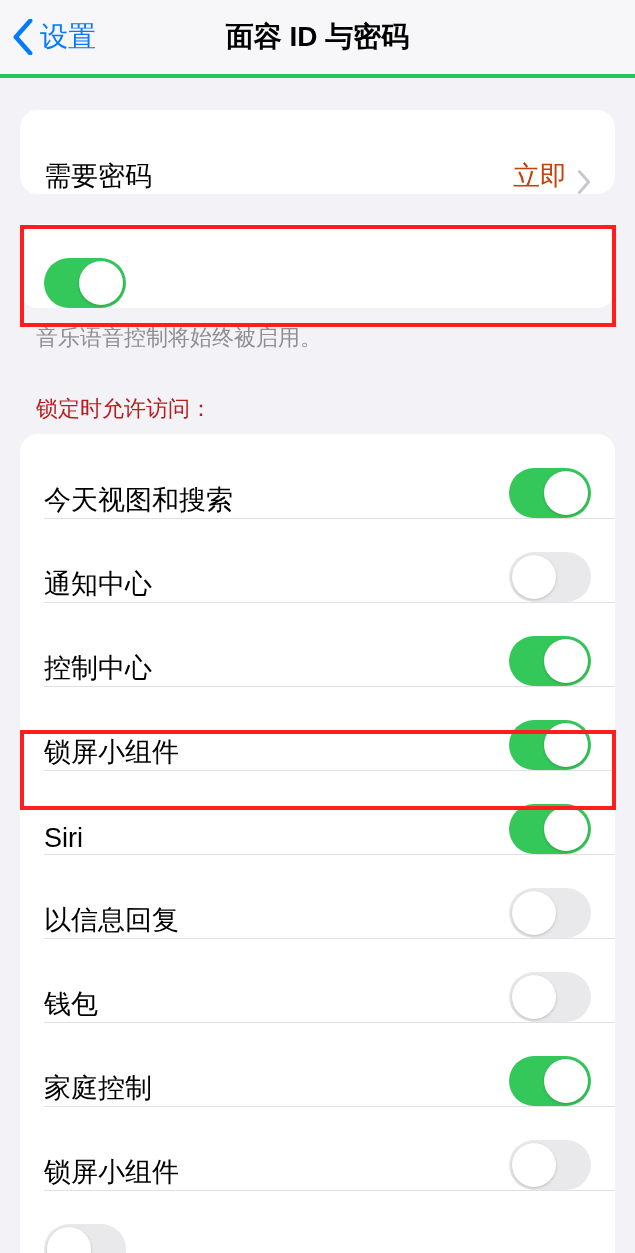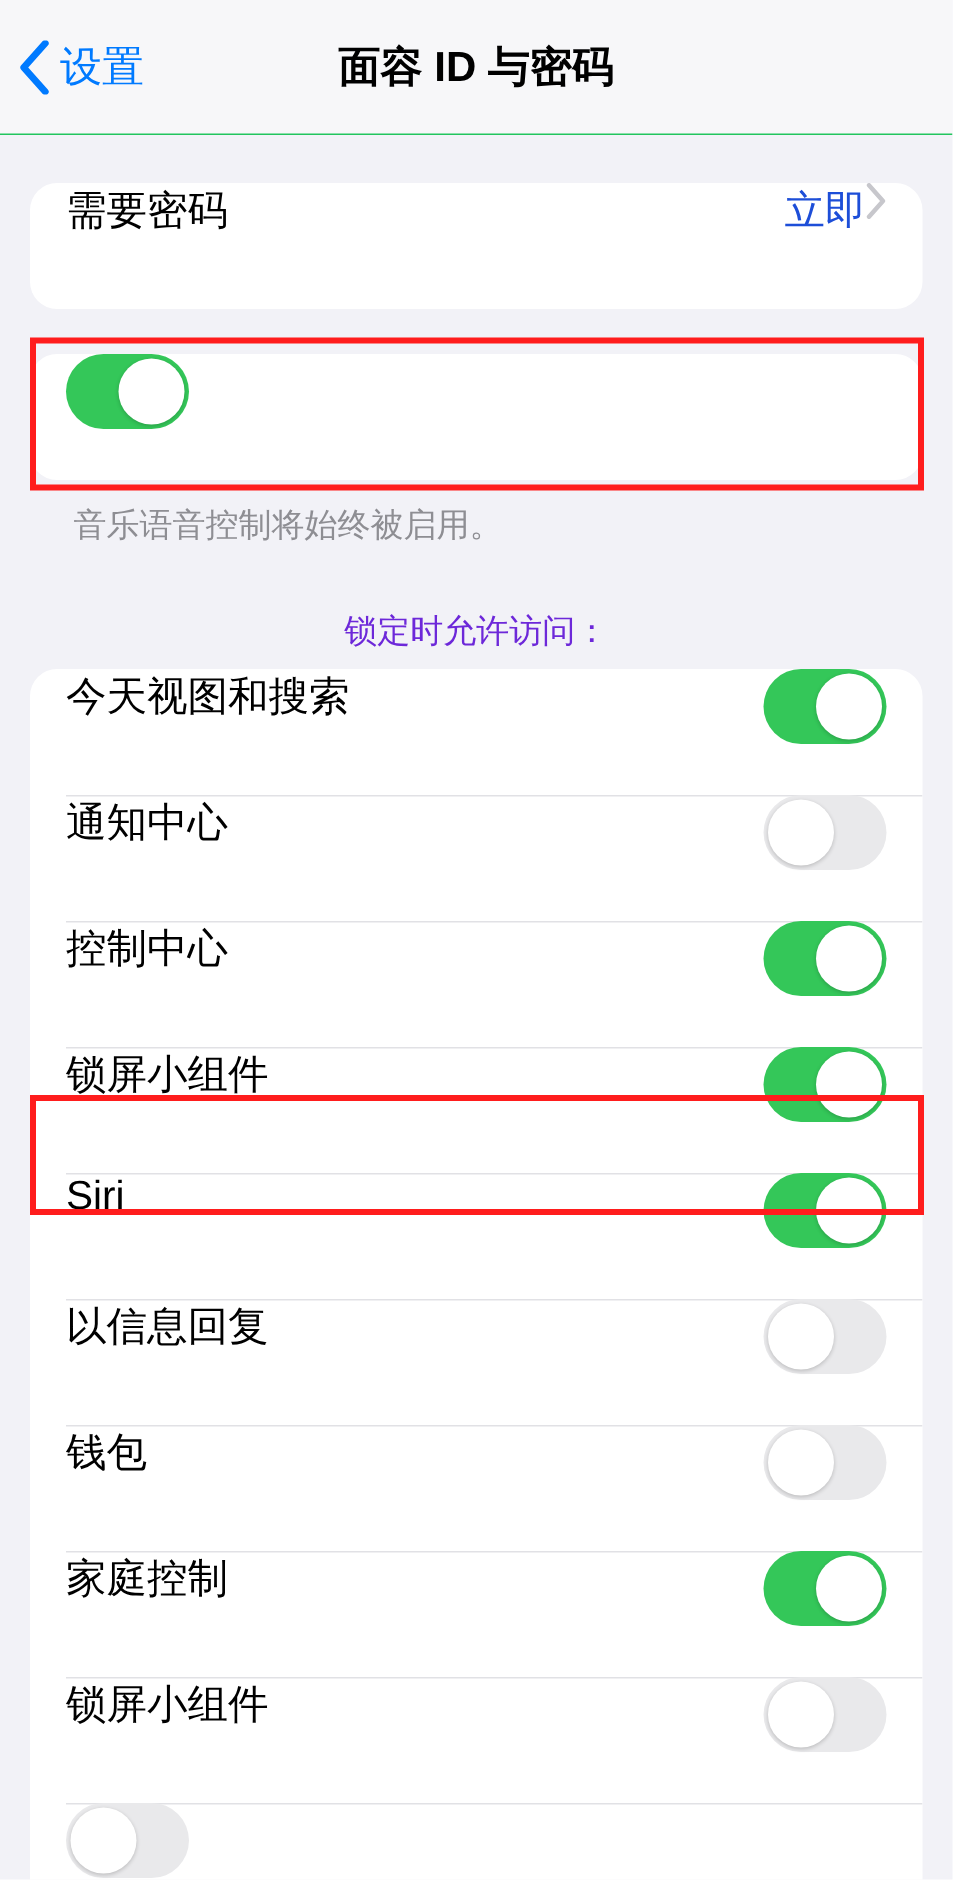--- a/index.html
+++ b/index.html
@@ -7,26 +7,26 @@
   body {
     font-family: -apple-system, "Helvetica Neue", Arial, sans-serif;
     background: #f2f2f7;
     color: #000;
     font-size: 26px;
     overflow: hidden;
   }
 
   
   .nav {
-    height: 90px;
+    height: 78px;
     display: flex;
     align-items: center;
     position: relative;
     background: #f7f7f9;
-    border-bottom: 1px solid #22c55e;
+    border-bottom: 4px solid #22c55e;
     padding: 0 12px;
   }
   .back {
     display: flex;
     align-items: center;
     color: #007aff;
     font-size: 28px;
     gap: 6px;
   }
   .back svg { width: 22px; height: 36px; }
@@ -43,46 +43,45 @@
   .content { padding: 0 0 20px; }
   .group {
     margin: 30px 20px 0;
     background: #fff;
     border-radius: 18px;
     overflow: hidden;
   }
   .group.first { margin-top: 32px; }
   .row {
     display: flex;
-    align-items: flex-start;
+    align-items: flex-end;
     min-height: 84px;
     padding: 0 24px;
     position: relative;
   }
   .row + .row::before {
     content: "";
     position: absolute;
     left: 24px; right: 0; top: 0;
     height: 1px;
     background: #e1e1e5;
   }
   .row-label { flex: 1; font-size: 27px; }
-  .row-value { color: #1d4ed8; font-size: 27px; }
+  .row-value { color: #c2410c; font-size: 27px; margin-right: 10px; }
   .chevron { width: 14px; height: 24px; }
   .footnote {
-    margin: 14px 49px 0;
+    margin: 14px 36px 0;
     color: #8e8e93;
     font-size: 22px;
     line-height: 1.45;
   }
   .header-label {
     margin: 40px 36px 10px;
-    color: #6d28d9;
+    color: #b91c1c;
     font-size: 22px;
-    text-align: center;
   }
   .header-label + .group { margin-top: 0; }
 
   
   .toggle {
     width: 82px; height: 50px;
     border-radius: 25px;
     position: relative;
     flex-shrink: 0;
   }

